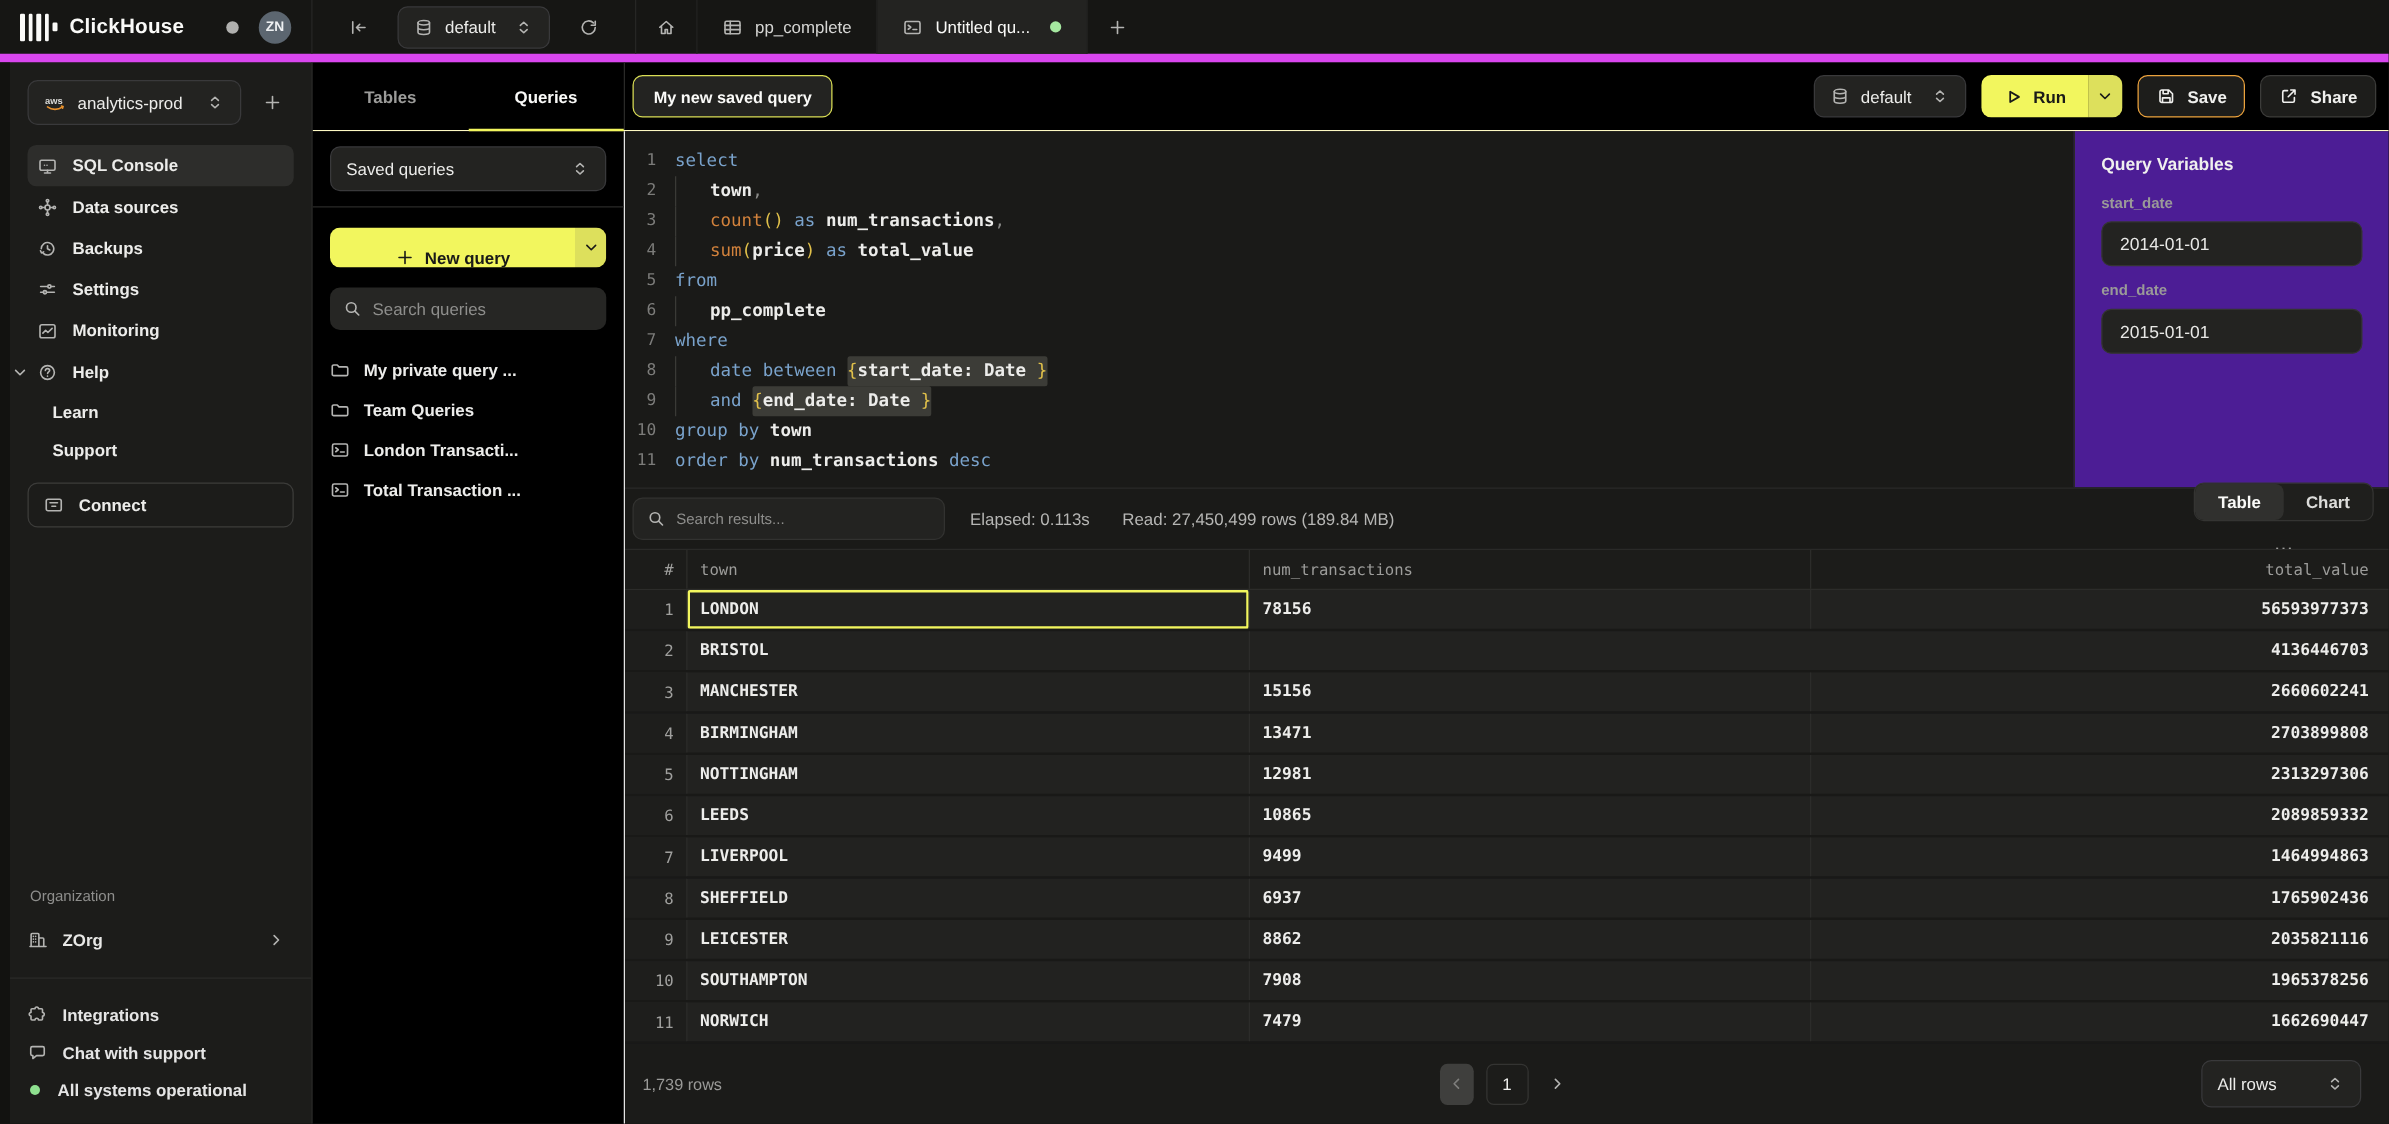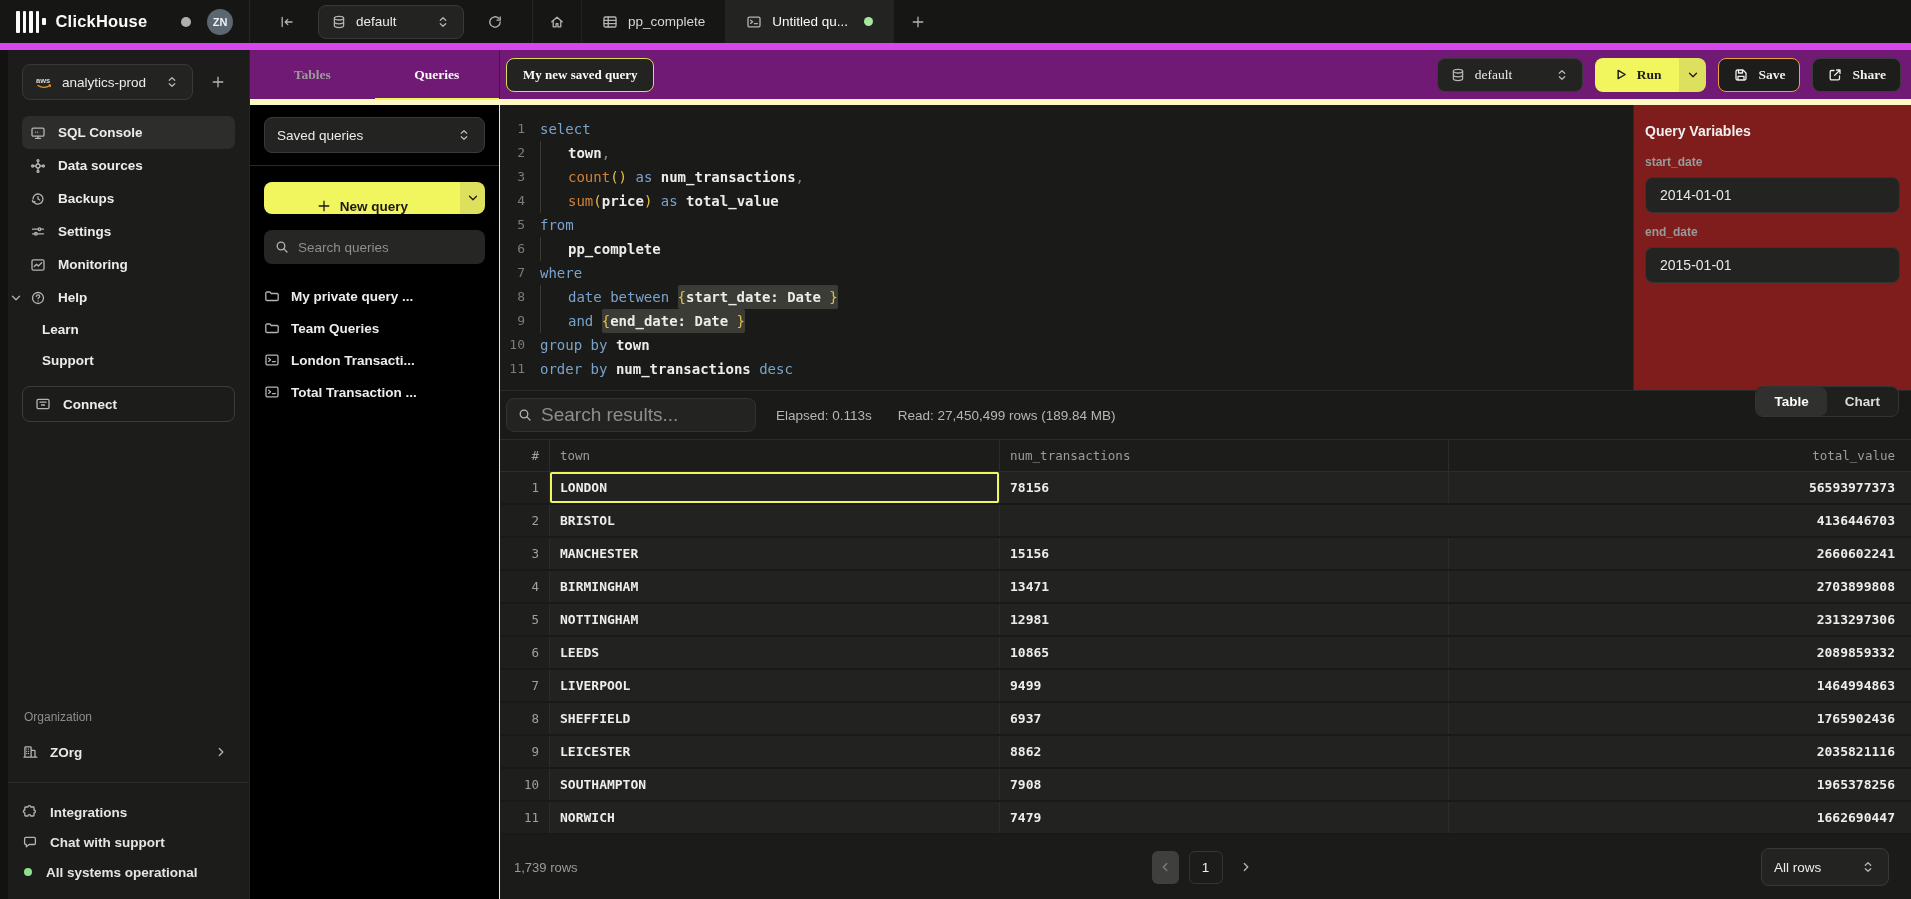--- a/index.html
+++ b/index.html
@@ -14,21 +14,21 @@
   .logo-bars { display:flex; align-items:center; gap:3px; height:22px; margin-right:10px; }
   .logo-bars i { width:3.5px; height:22px; background:#fafaf8; border-radius:1px; }
   .logo-bars i.short { height:7px; }
   .brand-title { font-size:16.5px; font-weight:700; color:#fafaf8; letter-spacing:.2px; }
   .presence-dot { width:10px; height:10px; border-radius:50%; background:#b0b0ae; margin-left:auto; }
   .avatar { width:26px; height:26px; border-radius:50%; background:#5c6670; color:#eef0f2; font-size:11px; font-weight:700;
     display:flex; align-items:center; justify-content:center; margin-left:16px; }
   .tb-controls { display:flex; align-items:center; gap:14px; padding:0 20px 0 20px; border-right:1px solid #262624; }
   .select { display:flex; align-items:center; gap:9px; background:#232321; border:1px solid #39393b; border-radius:8px;
     height:34px; padding:0 12px; font-size:13.5px; color:#ececea; cursor:pointer; }
-  .db-select { width:146px; }
+  .db-select { width:122px; }
   .select .lbl { flex:1; }
   .iconbtn { width:34px; height:34px; display:flex; align-items:center; justify-content:center; border-radius:7px; cursor:pointer; }
   .tb-tabs { display:flex; align-items:stretch; }
   .tb-tab { display:flex; align-items:center; gap:10px; padding:0 20px; font-size:13.5px; color:#d6d6d4;
     border-right:1px solid #222220; cursor:pointer; }
   .tb-tab.first { border-left:1px solid #222220; }
   .tb-tab.active { background:#232321; color:#fafaf8; }
   .tb-tab .dirty { width:9px; height:9px; border-radius:50%; background:#a5e8a0; margin-left:6px; }
   .tab-plus { width:48px; display:flex; align-items:center; justify-content:center; color:#d0d0ce; cursor:pointer; }
 
@@ -49,21 +49,21 @@
   .side-bottom { margin-top:auto; }
   .org-label { font-size:12px; color:#8e8e8c; margin:0 0 12px 2px; }
   .org-row { display:flex; align-items:center; gap:12px; height:32px; font-size:13.5px; font-weight:600; cursor:pointer; }
   .org-row .chev-r { margin-left:auto; margin-right:6px; }
   .side-divider { border-top:1px solid #2a2a28; margin:14px -14px 14px -22px; }
   .foot-item { display:flex; align-items:center; gap:12px; height:30px; font-size:13.5px; font-weight:600; color:#e5e5e5; cursor:pointer; }
 
   .main-col { flex:1; display:flex; flex-direction:column; min-width:0; }
 
   
-  .subheader { height:55px; flex:none; display:flex; align-items:stretch; border-bottom:6px solid #fef9c3; background:#701a75;font-family:Liberation Serif, serif; }
+  .subheader { height:55px; flex:none; display:flex; align-items:stretch; border-bottom:1px solid #fef9c3; background:#000000; }
   .panel-tabs { width:250px; flex:none; display:flex; border-right:1px solid #2a2a28; }
   .ptab { flex:1; display:flex; align-items:center; justify-content:center; font-size:13.5px; font-weight:600; color:#9c9c9a;
     position:relative; cursor:pointer; }
   .ptab.active { color:#fafaf8; }
   .ptab.active::after { content:""; position:absolute; left:0; right:0; bottom:-1px; height:2px; background:#f2f65e; }
   .qtab-zone { flex:1; display:flex; align-items:center; padding-left:6px; }
   .query-tab { height:34px; display:flex; align-items:center; padding:0 16px; border:1px solid #d9dd55; border-radius:8px;
     background:#232321; font-size:13px; font-weight:600; color:#fafaf8; cursor:pointer; }
   .action-zone { display:flex; align-items:center; gap:12px; padding-right:10px; }
   .run-btn { display:flex; align-items:stretch; height:34px; border-radius:8px; overflow:hidden; cursor:pointer; }
@@ -95,32 +95,32 @@
   .code-line { display:flex; height:24px; font-family:"DejaVu Sans Mono", monospace; font-size:14px; line-height:24px; }
   .ln { width:40px; flex:none; text-align:right; padding-right:15px; color:#7c7c7a; font-size:13px; }
   .lc { display:flex; align-items:stretch; white-space:pre; }
   .tok-kw { color:#7aa3cc; }
   .tok-fn { color:#d2823c; }
   .tok-br { color:#e0c04a; }
   .tok-id { color:#ececea; font-weight:700; }
   .tok-pn { color:#8a8a88; }
   .tok-g  { width:28px; flex:none; border-left:1px solid #3a3a36; }
   .tok-pm { background:#3c3c37; border-radius:2px; display:flex; white-space:pre; }
-  .vars-panel { width:278px; flex:none; border-left:1px solid #2a2a28; background:#7f1d1d; padding:18px 11px; }
+  .vars-panel { width:252px; flex:none; border-left:1px solid #2a2a28; background:#4c1d95; padding:18px 21px; }
   .vars-title { font-size:14px; font-weight:700; color:#f0f0ee; margin-bottom:16px; }
   .var-label { font-size:12px; font-weight:700; color:#9a9a98; margin-bottom:8px; }
   .var-input { width:100%; height:36px; background:#232321; border:1px solid #343432; border-radius:8px; color:#e8e8e6;
     font-size:14px; padding:0 14px; font-family:inherit; outline:none; margin-bottom:12px; }
 
   
   .results { flex:1; display:flex; flex-direction:column; background:#1a1a18; border-top:1px solid #2a2a28; min-height:0; }
   .res-toolbar { height:48px; flex:none; display:flex; align-items:center; padding:0 12px 0 6px; }
   .rsearch { width:250px; height:34px; display:flex; align-items:center; gap:8px; background:#232321; border:1px solid #323230;
     border-radius:8px; padding:0 10px; margin-right:20px; }
-  .rsearch input { flex:1; background:transparent; border:none; outline:none; color:#ef4444; font-size:19px; font-family:inherit; }
+  .rsearch input { flex:1; background:transparent; border:none; outline:none; color:#ef4444; font-size:12px; font-family:inherit; }
   .rsearch input::placeholder { color:#8e8e8c; }
   .res-stats { display:flex; gap:26px; font-size:13.5px; color:#b6b6b4; }
   .res-views { margin-left:auto; display:flex; align-items:center; gap:10px;flex-direction:column; }
   .seg { display:flex; background:#1f1f1d; border:1px solid #343432; border-radius:8px; overflow:hidden; }
   .seg-btn { padding:7px 18px; font-size:13.5px; font-weight:600; color:#dcdcda; cursor:pointer; }
   .seg-btn.active { background:#30302e; color:#fafaf8; border-radius:7px; }
   .more-btn { color:#c6c6c4; font-size:16px; letter-spacing:1px; padding:0 4px; cursor:pointer; }
 
   .grid { flex:none; border-top:1px solid #2a2a28; font-family:"DejaVu Sans Mono", monospace; }
   .g-head { display:flex; height:32px; background:#1c1c1a; border-bottom:1px solid #2c2c2a; color:#9c9c9a; font-size:12.5px; }

